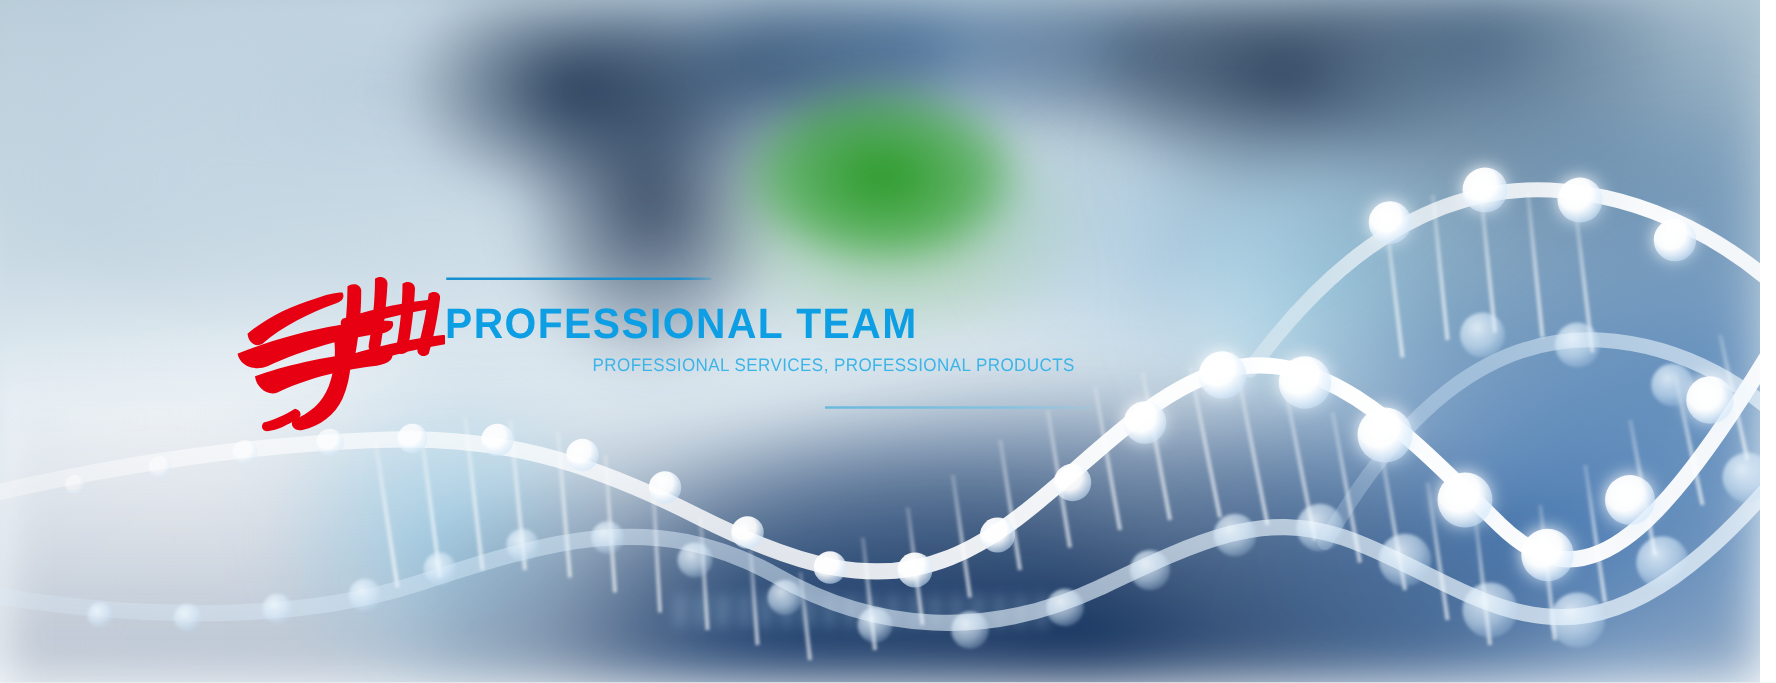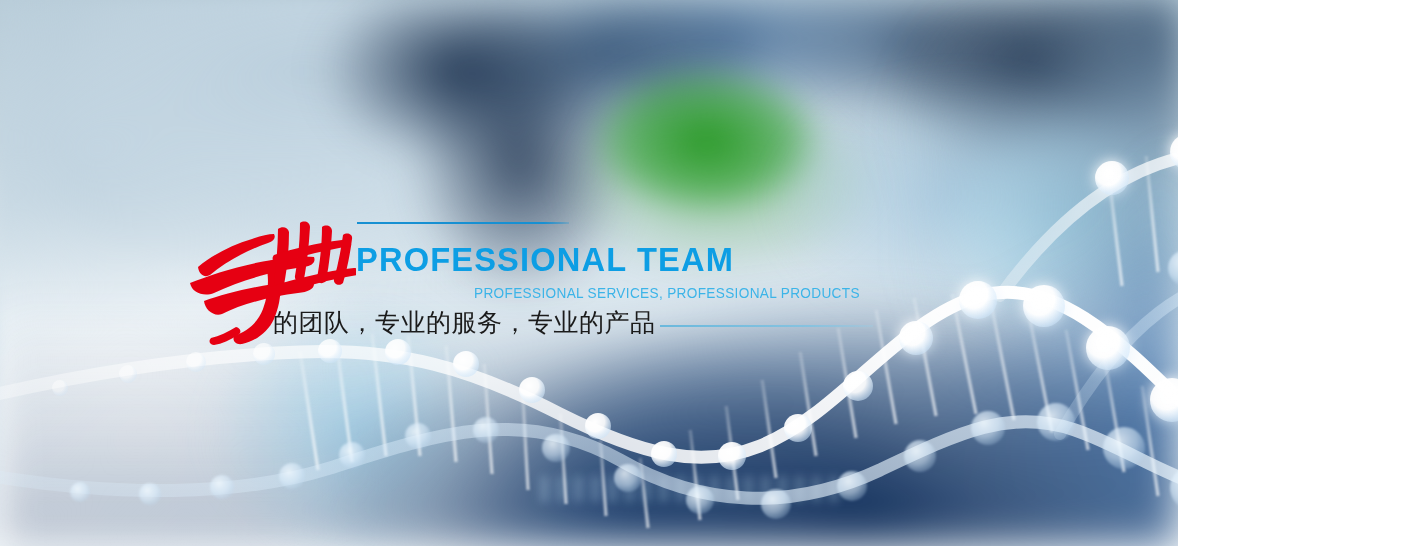--- a/index.html
+++ b/index.html
@@ -1,20 +1,20 @@
 <!DOCTYPE html>
 <html><head>
 <meta charset="utf-8">
 <style>
   html,body{margin:0;padding:0;background:#fff;}
   body{font-family:"Liberation Sans",sans-serif;}
 
   #banner{
     position:relative;
-    width:1178px;height:546px;
+    width:1408px;height:546px;
     overflow:hidden;
     background:#cfe0ea;
   }
 
   
   .bg-layer{position:absolute;inset:0;}
 
   
   .bg-base{
     background:
@@ -347,17 +347,16 @@
         </g>
       </svg>
     </div>
 
     <div class="rule rule-top"></div>
 
     <div class="headline">PROFESSIONAL TEAM</div>
 
     <div class="subline">PROFESSIONAL SERVICES, PROFESSIONAL PRODUCTS</div>
 
-    <div class="cnline">的团队，专业的服务，专业的产品</div>
 
     <div class="rule rule-bottom"></div>
   </div>
 </div>
 
 </body></html>

